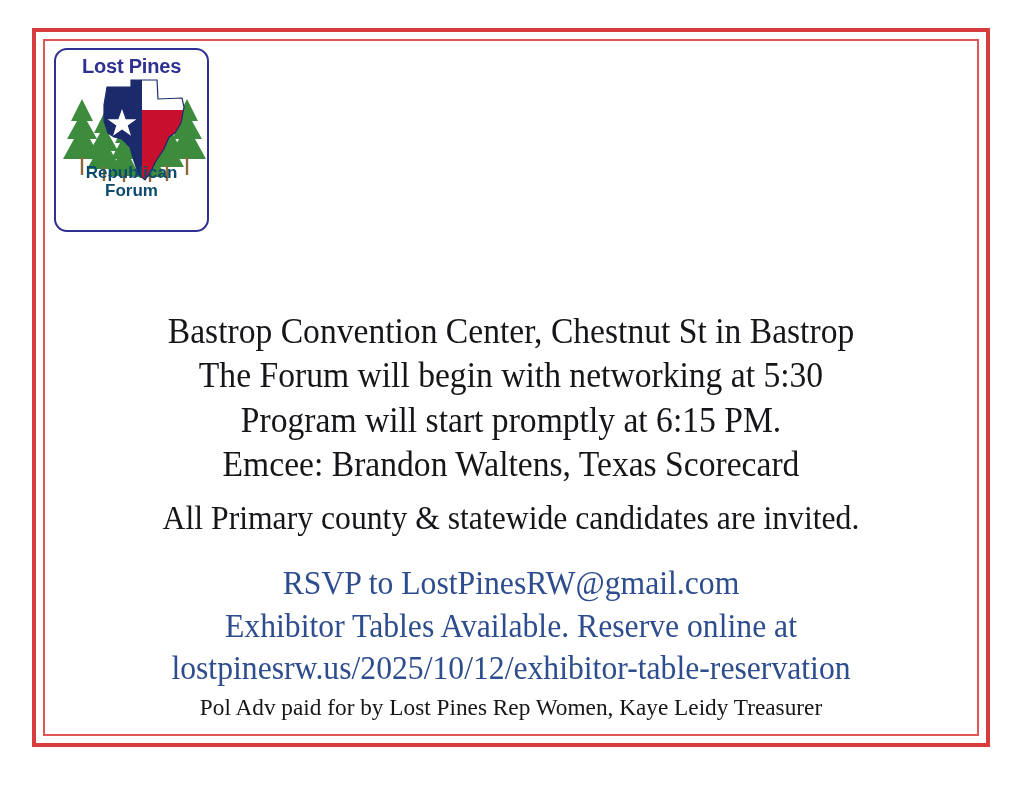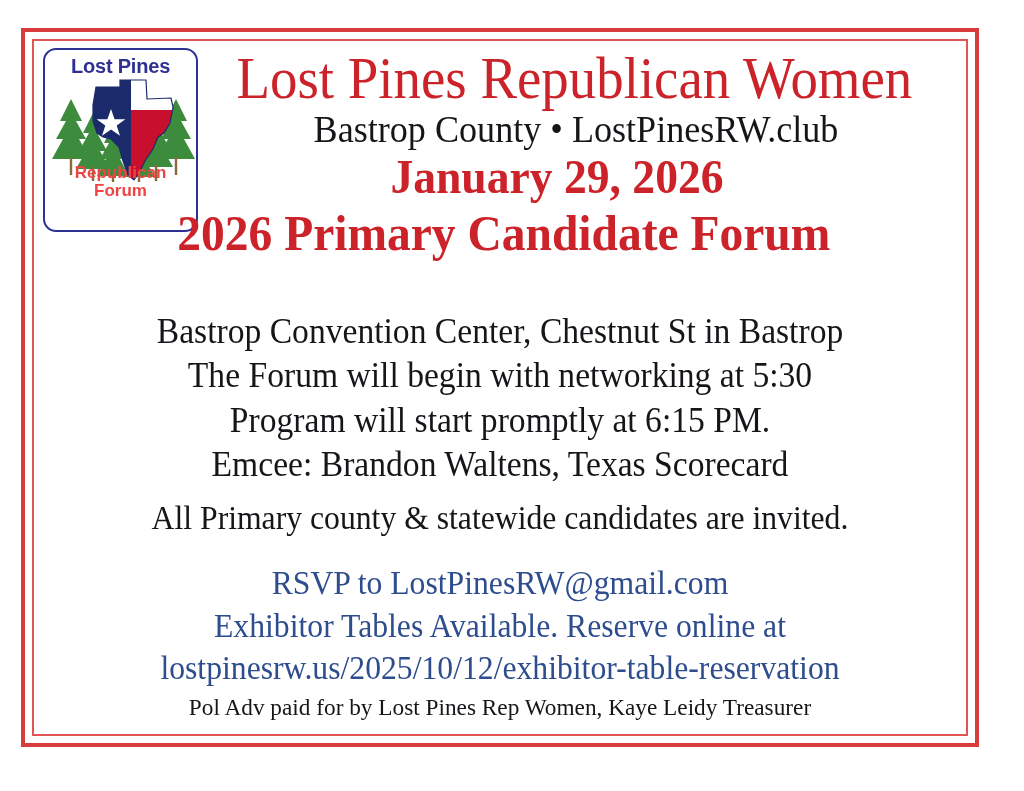--- a/index.html
+++ b/index.html
@@ -18,21 +18,21 @@
     position: absolute;
     left: 0; top: 0;
     width: 1024px;
     height: 791px;
     background: #ffffff;
   }
 
   
   .frame-outer {
     position: absolute;
-    left: 21px;
+    left: 32px;
     top: 28px;
     width: 958px;
     height: 719px;
     border: 4px solid #d93c3c;
     box-sizing: border-box;
     background: #ffffff;
   }
   .frame-inner {
     position: absolute;
     left: 7px;
@@ -86,21 +86,21 @@
   }
   .logo-bottom-text {
     position: absolute;
     bottom: 30px;
     left: 0;
     width: 100%;
     text-align: center;
     font-family: "Liberation Sans", sans-serif;
     font-weight: bold;
     font-size: 17px;
-    color: #ef4444;
+    color: #0c4a6e;
     line-height: 1.05;
   }
   .logo-bottom-text .l2 {
     display: block;
   }
 
   
   .head-block {
     position: absolute;
     left: 0;
@@ -264,26 +264,20 @@
                    L44 44 L44 28 Z" fill="none" stroke="#1b2a6b" stroke-width="1.2"></path>
           <polygon points="62,32 65.6,42.2 76.4,42.2 67.7,48.6 71,58.8 62,52.5 53,58.8 56.3,48.6 47.6,42.2 58.4,42.2" fill="#ffffff"></polygon>
         </svg>
 
         <div class="logo-bottom-text">
           <span class="l1">Republican</span>
           <span class="l2">Forum</span>
         </div>
       </div>
 
-      <div class="head-block">
-        <div class="org-title">Lost Pines Republican Women</div>
-        <div class="org-sub">Bastrop County • LostPinesRW.club</div>
-        <div class="event-date">January 29, 2026</div>
-        <div class="event-title">2026 Primary Candidate Forum</div>
-      </div>
 
       <div class="details">
         <span class="line">Bastrop Convention Center, Chestnut St in Bastrop</span>
         <span class="line">The Forum will begin with networking at 5:30</span>
         <span class="line">Program will start promptly at 6:15 PM.</span>
         <span class="line">Emcee: Brandon Waltens, Texas Scorecard</span>
       </div>
 
       <div class="invite">All Primary county &amp; statewide candidates are invited.</div>
 

